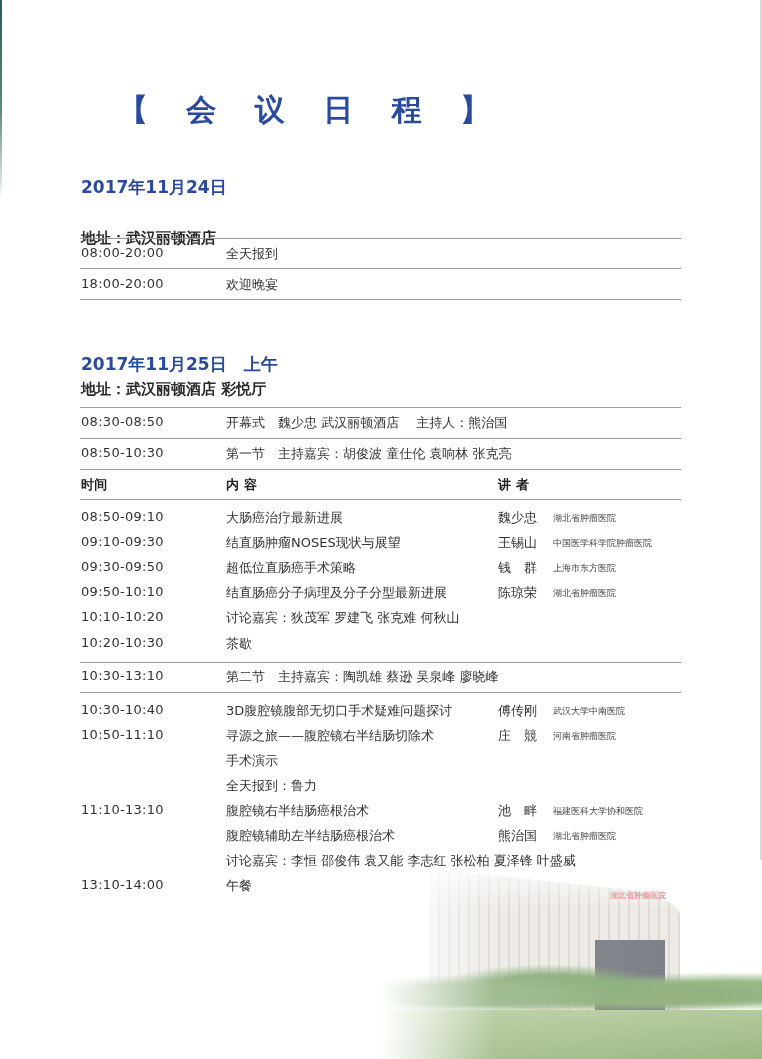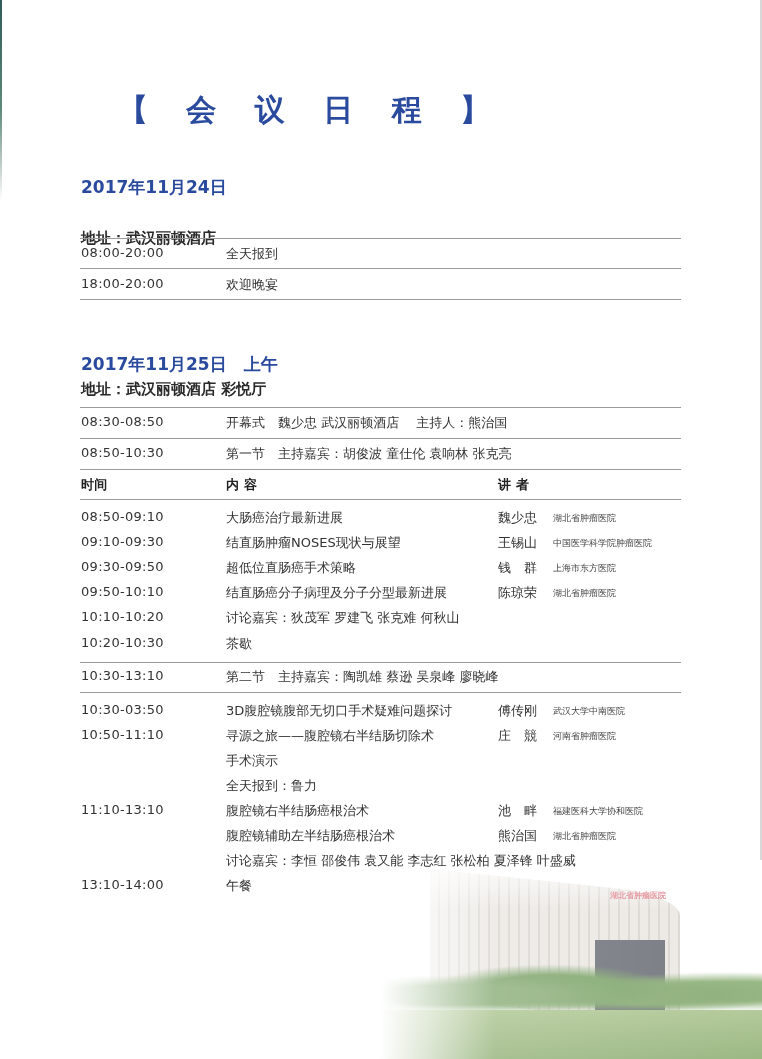--- a/index.html
+++ b/index.html
@@ -161,21 +161,21 @@
   <div class="sky"></div>
   <div class="bldg"></div>
   <div class="glass"></div>
   <div class="sign">湖北省肿瘤医院</div>
   <div class="trees"></div>
   <div class="lawn"></div>
   <div class="fade"></div>
 </div>
 
 <div class="row" style="top:702px">
-  <span class="t">10:30-03:50</span>
+  <span class="t">10:30-10:40</span>
   <span class="c">3D腹腔镜腹部无切口手术疑难问题探讨</span>
   <span class="s">傅传刚</span>
   <span class="h">武汉大学中南医院</span>
 </div>
 <div class="row" style="top:727px">
   <span class="t">10:50-11:10</span>
   <span class="c">寻源之旅——腹腔镜右半结肠切除术</span>
   <span class="s">庄　競</span>
   <span class="h">河南省肿瘤医院</span>
 </div>

